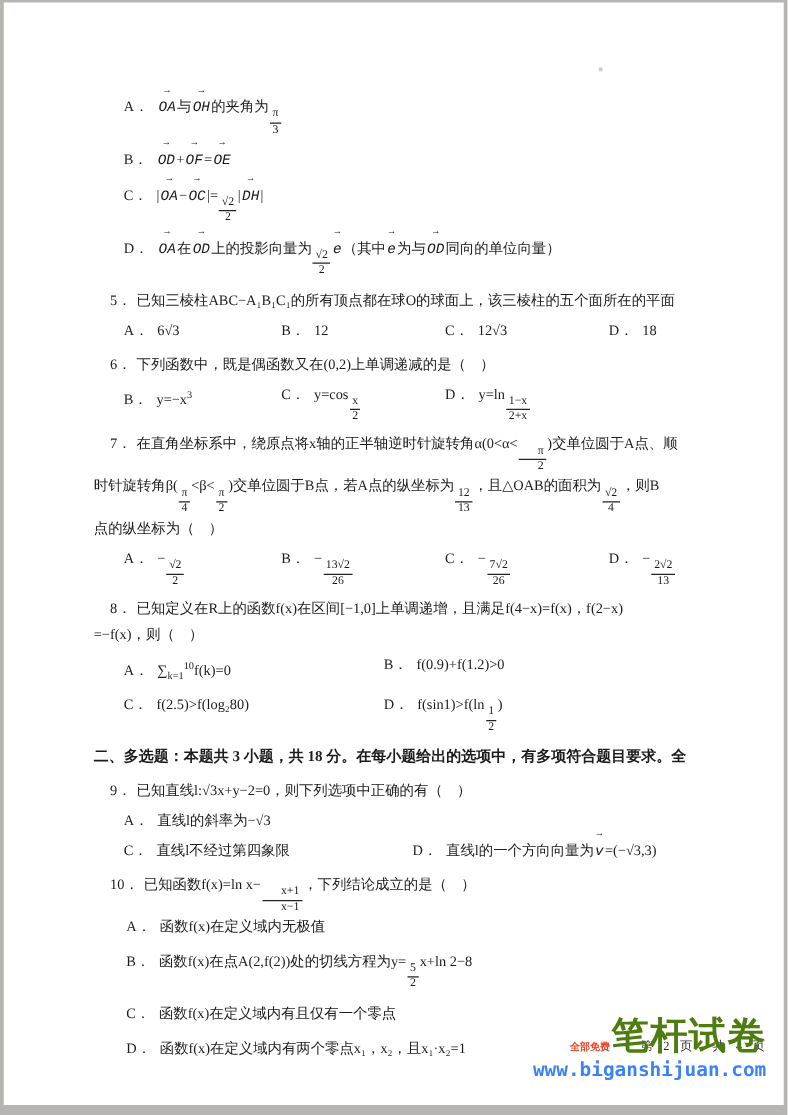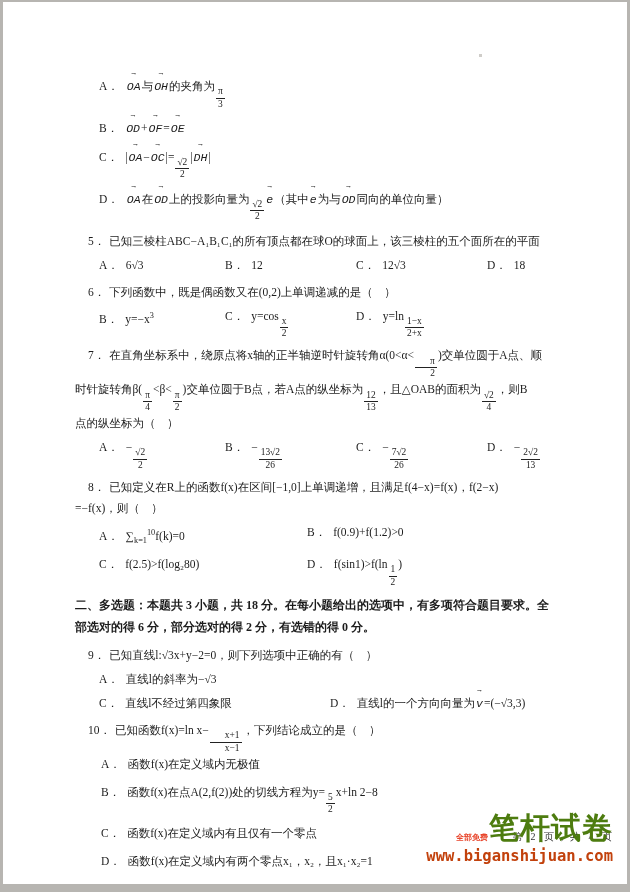--- a/index.html
+++ b/index.html
@@ -48,21 +48,21 @@
     position:absolute;left:0;width:612px;top:828px;text-align:right;
     font-size:10px;letter-spacing:3px;color:#333;
   }
   .watermark{position:absolute;right:14px;top:806px;width:206px;text-align:right;}
   .wm-row{display:flex;align-items:flex-end;justify-content:flex-end;}
   .wm-badge{font-size:8px;font-weight:bold;line-height:1.1;width:34px;
     text-align:center;transform:translateY(-6px);}
   .wm-brand{font-size:30px;font-weight:bold;letter-spacing:1px;
     font-family:"Liberation Sans","DejaVu Sans",sans-serif;color:#4d7c0f;}
   .wm-url{font-size:15.5px;font-weight:bold;margin-top:-2px;
-    font-family:"DejaVu Sans Mono","Liberation Mono",monospace;color:#c2410c;}
+    font-family:"DejaVu Sans Mono","Liberation Mono",monospace;color:#3b82f6;}
   .speck{position:absolute;left:476px;top:52px;width:3px;height:3px;background:#cfcdc9;}
 </style>
 </head>
 <body>
 
 <div class="sheet">
   <div class="speck"></div>
 
   <div class="content">
 
@@ -157,21 +157,20 @@
         <span class="opt"><span class="lbl">C．</span><span>f(2.5)&gt;f(log₂80)</span></span>
         <span class="opt"><span class="lbl">D．</span><span>f(sin1)&gt;f(ln<span class="fr">
                 <span class="nu">1</span>
                 <span class="de">2</span>
               </span>)</span></span>
       </div>
     </div>
 
     <div class="sechead">
       <div>二、多选题：本题共 3 小题，共 18 分。在每小题给出的选项中，有多项符合题目要求。全</div>
-      <div>部选对的得 6 分，部分选对的得 2 分，有选错的得 0 分。</div>
     </div>
 
     <div class="q">
       <div class="line stem"><span class="qnum">9．</span><span>已知直线l:√3x+y−2=0，则下列选项中正确的有（　）</span></div>
       <div class="orow cols2b">
         <span class="opt"><span class="lbl">A．</span><span>直线l的斜率为−√3</span></span>
       </div>
       <div class="orow cols2b">
         <span class="opt"><span class="lbl">C．</span><span>直线l不经过第四象限</span></span>
         <span class="opt"><span class="lbl">D．</span><span>直线l的一个方向向量为<span class="vec">v</span>=(−√3,3)</span></span>

